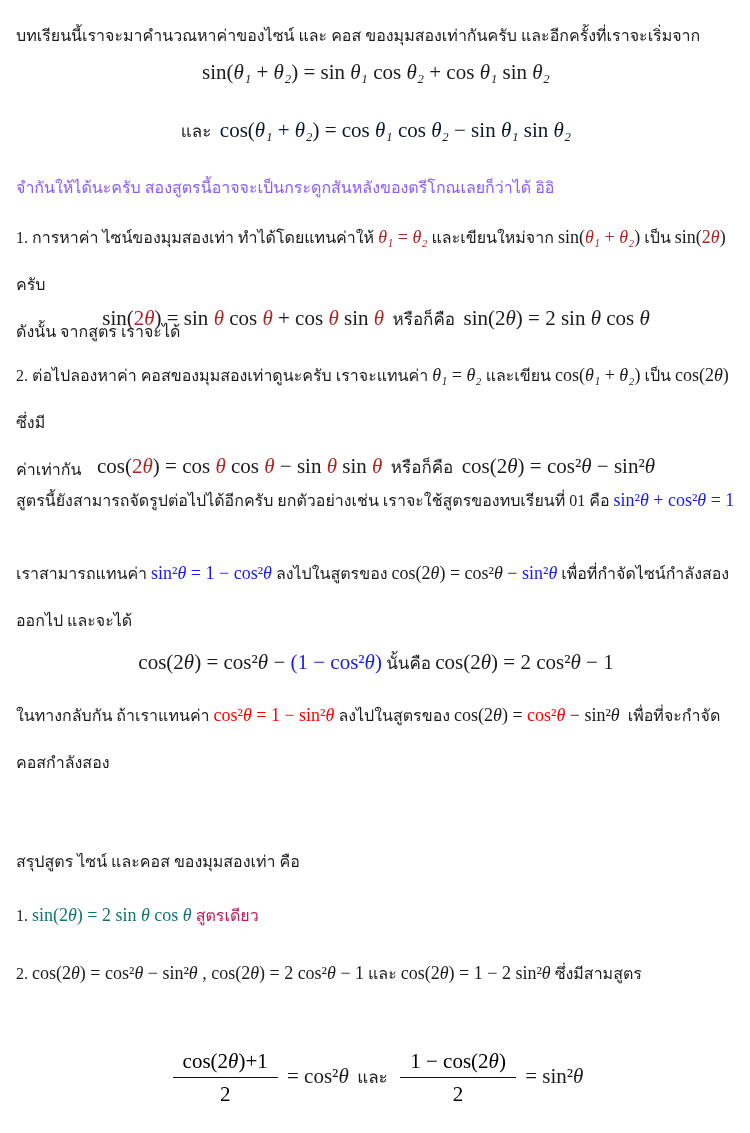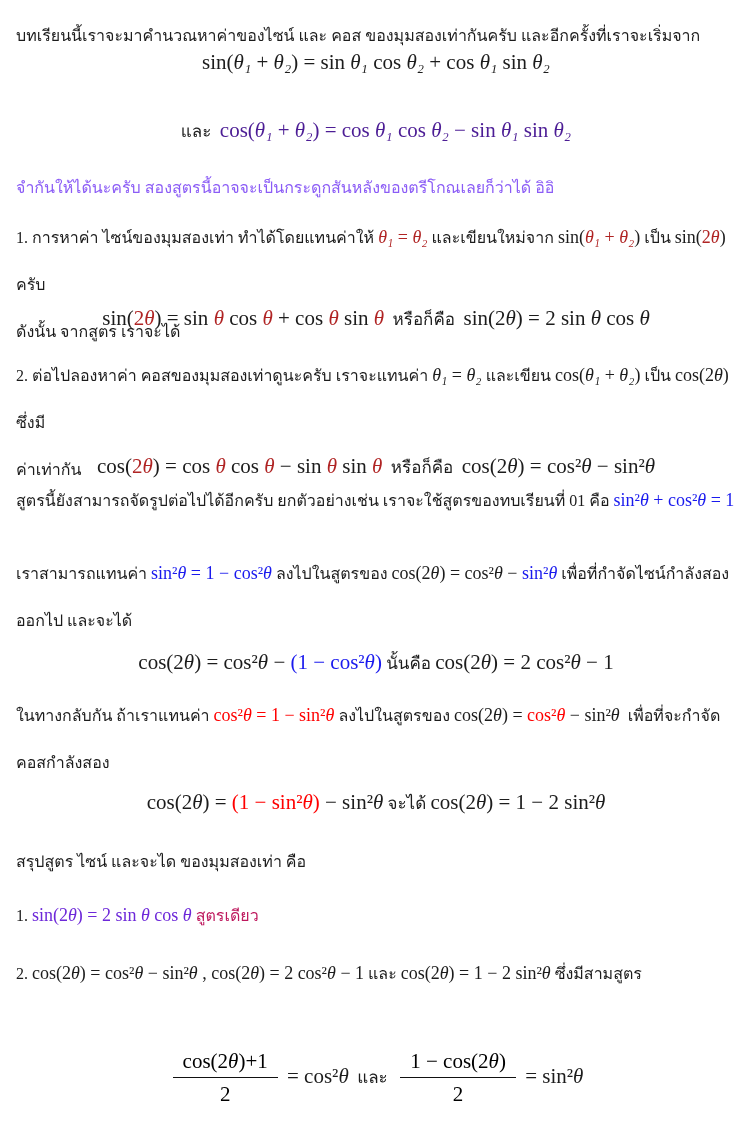--- a/index.html
+++ b/index.html
@@ -61,29 +61,28 @@
   }
   .frac .den {
     padding-top: 3px;
   }
 </style>
 </head>
 <body>
 
 <div id="doc">
     <div class="block para" style="top: 12px;"><span class="thai" style="color:#1c1c1c">บทเรียนนี้เราจะมาคำนวณหาค่าของไซน์ และ คอส ของมุมสองเท่ากันครับ และอีกครั้งที่เราจะเริ่มจาก</span></div>
-    <div class="block display" style="top: 44px;"><span class="math" style="color:#1c1c1c">sin(<i>θ₁</i> + <i>θ₂</i>) = sin <i>θ₁</i> cos <i>θ₂</i> + cos <i>θ₁</i> sin <i>θ₂</i></span></div>
-    <div class="block display" style="top: 112px;"><span class="thai" style="color:#1c1c1c">และ  </span><span class="math" style="color:#4c1d95">cos(<i>θ₁</i> + <i>θ₂</i>) = cos <i>θ₁</i> cos <i>θ₂</i> − sin <i>θ₁</i> sin <i>θ₂</i></span></div>
+    <div class="block display" style="top: 54px;"><span class="math" style="color:#1c1c1c">sin(<i>θ₁</i> + <i>θ₂</i>) = sin <i>θ₁</i> cos <i>θ₂</i> + cos <i>θ₁</i> sin <i>θ₂</i></span></div>
+    <div class="block display" style="top: 112px;"><span class="thai" style="color:#1c1c1c">และ  </span><span class="math" style="color:#0f172a">cos(<i>θ₁</i> + <i>θ₂</i>) = cos <i>θ₁</i> cos <i>θ₂</i> − sin <i>θ₁</i> sin <i>θ₂</i></span></div>
     <div class="block para" style="top: 164px;"><span class="thai" style="color:#8b5cf6">จำกันให้ได้นะครับ สองสูตรนี้อาจจะเป็นกระดูกสันหลังของตรีโกณเลยก็ว่าได้ อิอิ</span></div>
     <div class="block para" style="top: 214px;"><span class="thai" style="color:#1c1c1c">1. การหาค่า ไซน์ของมุมสองเท่า ทำได้โดยแทนค่าให้ </span><span class="math" style="color:#b02424"><i>θ₁</i> = <i>θ₂</i></span><span class="thai" style="color:#1c1c1c"> และเขียนใหม่จาก </span><span class="math" style="color:#1c1c1c">sin(</span><span class="math" style="color:#b02424"><i>θ₁</i> + <i>θ₂</i></span><span class="math" style="color:#1c1c1c">)</span><span class="thai" style="color:#1c1c1c"> เป็น </span><span class="math" style="color:#1c1c1c">sin(</span><span class="math" style="color:#b02424">2<i>θ</i></span><span class="math" style="color:#1c1c1c">)</span><span class="thai" style="color:#1c1c1c"> ครับ</span><br><span class="thai" style="color:#1c1c1c">ดังนั้น จากสูตร เราจะได้</span></div>
     <div class="block display" style="top: 300px;"><span class="math" style="color:#1c1c1c">sin(</span><span class="math" style="color:#b02424">2<i>θ</i></span><span class="math" style="color:#1c1c1c">) = sin </span><span class="math" style="color:#b02424"><i>θ</i></span><span class="math" style="color:#1c1c1c"> cos </span><span class="math" style="color:#b02424"><i>θ</i></span><span class="math" style="color:#1c1c1c"> + cos </span><span class="math" style="color:#b02424"><i>θ</i></span><span class="math" style="color:#1c1c1c"> sin </span><span class="math" style="color:#b02424"><i>θ</i></span><span class="thai" style="color:#1c1c1c">  หรือก็คือ  </span><span class="math" style="color:#1c1c1c">sin(2<i>θ</i>) = 2 sin <i>θ</i> cos <i>θ</i></span></div>
     <div class="block para" style="top: 352px;"><span class="thai" style="color:#1c1c1c">2. ต่อไปลองหาค่า คอสของมุมสองเท่าดูนะครับ เราจะแทนค่า </span><span class="math" style="color:#1c1c1c"><i>θ₁</i> = <i>θ₂</i></span><span class="thai" style="color:#1c1c1c"> และเขียน </span><span class="math" style="color:#1c1c1c">cos(<i>θ₁</i> + <i>θ₂</i>)</span><span class="thai" style="color:#1c1c1c"> เป็น </span><span class="math" style="color:#1c1c1c">cos(2<i>θ</i>)</span><span class="thai" style="color:#1c1c1c"> ซึ่งมี</span><br><span class="thai" style="color:#1c1c1c">ค่าเท่ากัน</span></div>
     <div class="block display" style="top: 448px;"><span class="math" style="color:#1c1c1c">cos(</span><span class="math" style="color:#b02424">2<i>θ</i></span><span class="math" style="color:#1c1c1c">) = cos </span><span class="math" style="color:#b02424"><i>θ</i></span><span class="math" style="color:#1c1c1c"> cos </span><span class="math" style="color:#b02424"><i>θ</i></span><span class="math" style="color:#1c1c1c"> − sin </span><span class="math" style="color:#b02424"><i>θ</i></span><span class="math" style="color:#1c1c1c"> sin </span><span class="math" style="color:#b02424"><i>θ</i></span><span class="thai" style="color:#1c1c1c">  หรือก็คือ  </span><span class="math" style="color:#1c1c1c">cos(2<i>θ</i>) = cos²<i>θ</i> − sin²<i>θ</i></span></div>
     <div class="block para" style="top: 477px;"><span class="thai" style="color:#1c1c1c">สูตรนี้ยังสามารถจัดรูปต่อไปได้อีกครับ ยกตัวอย่างเช่น เราจะใช้สูตรของทบเรียนที่ 01 คือ </span><span class="math" style="color:#1a1aee">sin²<i>θ</i> + cos²<i>θ</i> = 1</span></div>
     <div class="block para" style="top: 550px;"><span class="thai" style="color:#1c1c1c">เราสามารถแทนค่า </span><span class="math" style="color:#1a1aee">sin²<i>θ</i> = 1 − cos²<i>θ</i></span><span class="thai" style="color:#1c1c1c"> ลงไปในสูตรของ </span><span class="math" style="color:#1c1c1c">cos(2<i>θ</i>) = cos²<i>θ</i> − </span><span class="math" style="color:#1a1aee">sin²<i>θ</i></span><span class="thai" style="color:#1c1c1c"> เพื่อที่กำจัดไซน์กำลังสอง</span><br><span class="thai" style="color:#1c1c1c">ออกไป และจะได้</span></div>
     <div class="block display" style="top: 644px;"><span class="math" style="color:#1c1c1c">cos(2<i>θ</i>) = cos²<i>θ</i> − </span><span class="math" style="color:#1a1aee">(1 − cos²<i>θ</i>)</span><span class="thai" style="color:#1c1c1c"> นั้นคือ </span><span class="math" style="color:#1c1c1c">cos(2<i>θ</i>) = 2 cos²<i>θ</i> − 1</span></div>
     <div class="block para" style="top: 692px;"><span class="thai" style="color:#1c1c1c">ในทางกลับกัน ถ้าเราแทนค่า </span><span class="math" style="color:#ff0000">cos²<i>θ</i> = 1 − sin²<i>θ</i></span><span class="thai" style="color:#1c1c1c"> ลงไปในสูตรของ </span><span class="math" style="color:#1c1c1c">cos(2<i>θ</i>) = </span><span class="math" style="color:#ff0000">cos²<i>θ</i></span><span class="math" style="color:#1c1c1c"> − sin²<i>θ</i></span><span class="thai" style="color:#1c1c1c">  เพื่อที่จะกำจัด</span><br><span class="thai" style="color:#1c1c1c">คอสกำลังสอง</span></div>
-    <div class="block display" style="top: 784px;"><span class="math" style="color:#1c1c1c">cos(2<i>θ</i>) = </span><span class="math" style="color:#ff0000">(1 − sin²<i>θ</i>)</span><span class="math" style="color:#1c1c1c"> − sin²<i>θ</i></span><span class="thai" style="color:#1c1c1c"> จะได้ </span><span class="math" style="color:#1c1c1c">cos(2<i>θ</i>) = 1 − 2 sin²<i>θ</i></span></div>
-    <div class="block para" style="top: 838px;"><span class="thai" style="color:#1c1c1c">สรุปสูตร ไซน์ และจะได ของมุมสองเท่า คือ</span></div>
-    <div class="block para" style="top: 892px;"><span class="thai" style="color:#1c1c1c">1. </span><span class="math" style="color:#6d28d9">sin(2<i>θ</i>) = 2 sin <i>θ</i> cos <i>θ</i></span><span class="thai" style="color:#be185d"> สูตรเดียว</span></div>
+    <div class="block para" style="top: 838px;"><span class="thai" style="color:#1c1c1c">สรุปสูตร ไซน์ และคอส ของมุมสองเท่า คือ</span></div>
+    <div class="block para" style="top: 892px;"><span class="thai" style="color:#1c1c1c">1. </span><span class="math" style="color:#0f766e">sin(2<i>θ</i>) = 2 sin <i>θ</i> cos <i>θ</i></span><span class="thai" style="color:#be185d"> สูตรเดียว</span></div>
     <div class="block para" style="top: 950px;"><span class="thai" style="color:#1c1c1c">2. </span><span class="math" style="color:#1c1c1c">cos(2<i>θ</i>) = cos²<i>θ</i> − sin²<i>θ</i> , cos(2<i>θ</i>) = 2 cos²<i>θ</i> − 1</span><span class="thai" style="color:#1c1c1c"> และ </span><span class="math" style="color:#1c1c1c">cos(2<i>θ</i>) = 1 − 2 sin²<i>θ</i></span><span class="thai" style="color:#1c1c1c"> ซึ่งมีสามสูตร</span></div>
     <div class="block display" style="top: 1048px;"><span class="frac math"><span class="num">cos(2<i>θ</i>)+1</span><span class="den">2</span></span><span class="math" style="color:#1c1c1c"> = cos²<i>θ</i></span><span class="thai" style="color:#1c1c1c">  และ  </span><span class="frac math"><span class="num">1 − cos(2<i>θ</i>)</span><span class="den">2</span></span><span class="math" style="color:#1c1c1c"> = sin²<i>θ</i></span></div>
   </div>
 
 </body></html>

